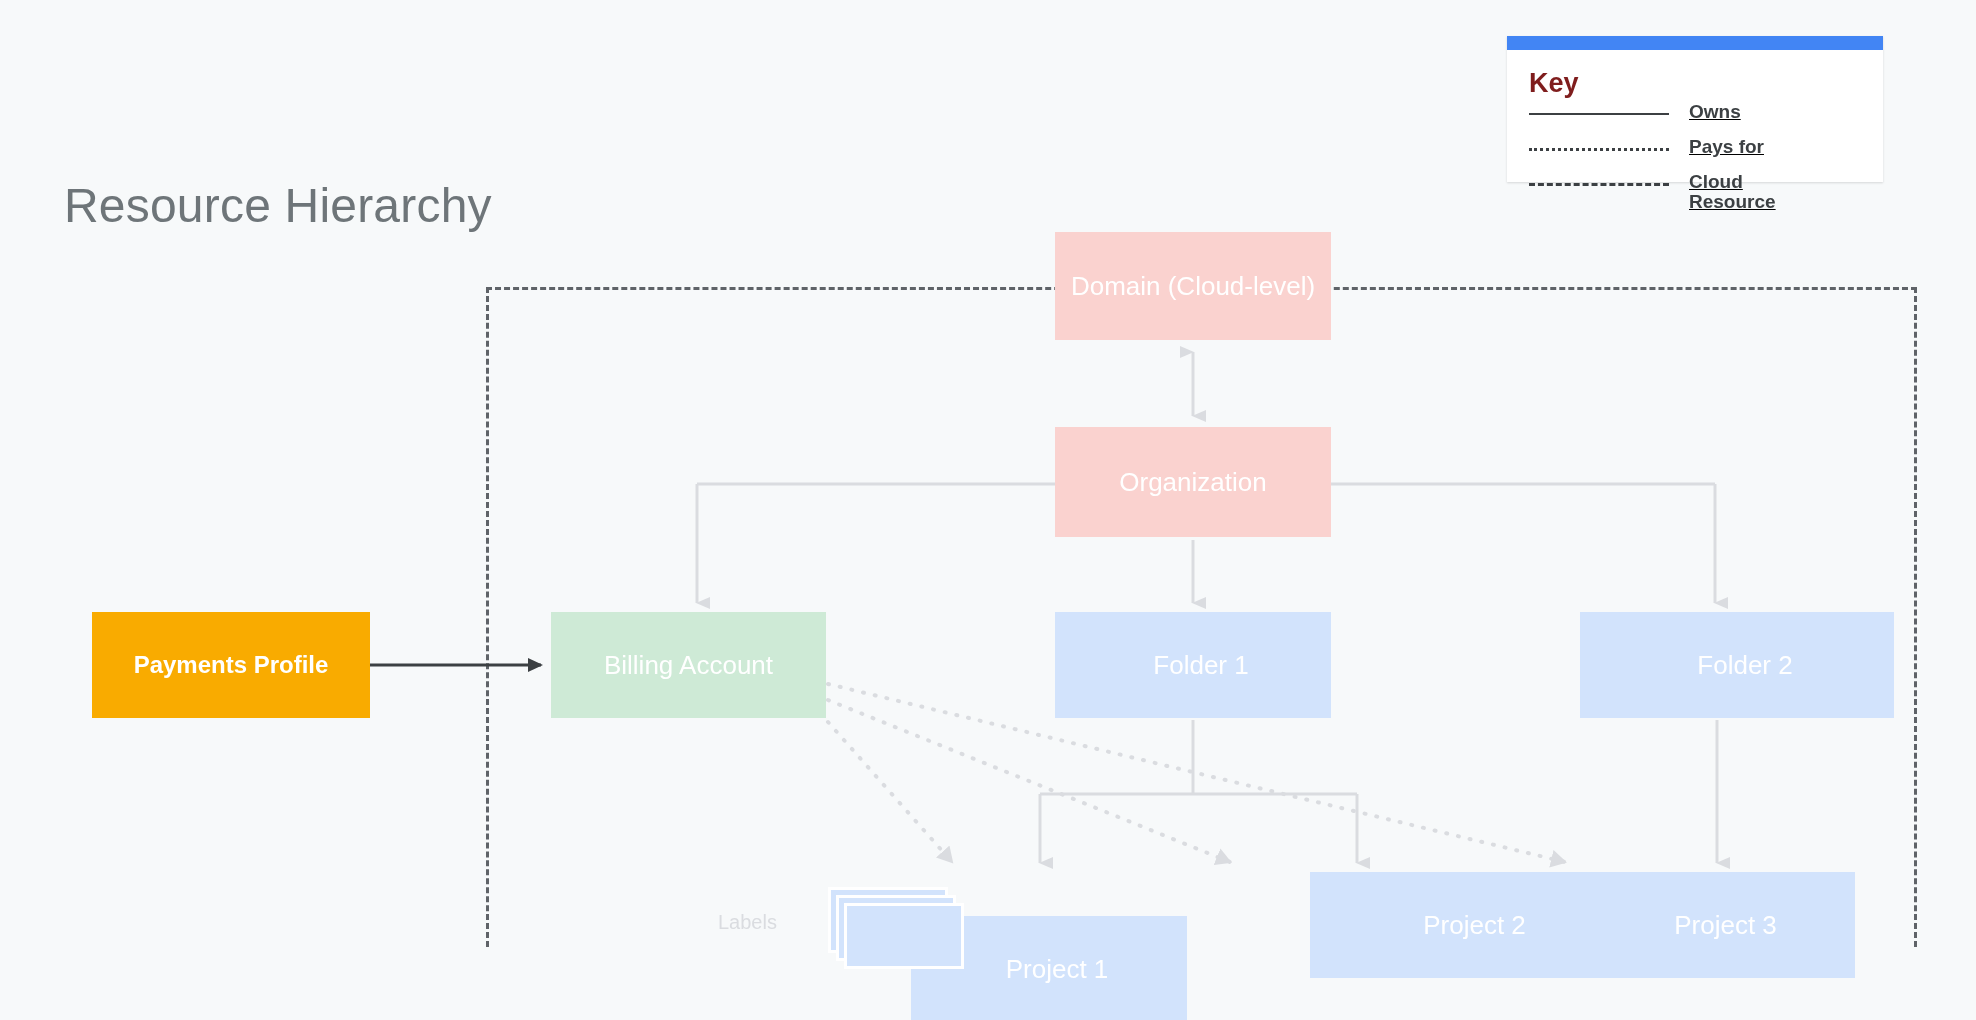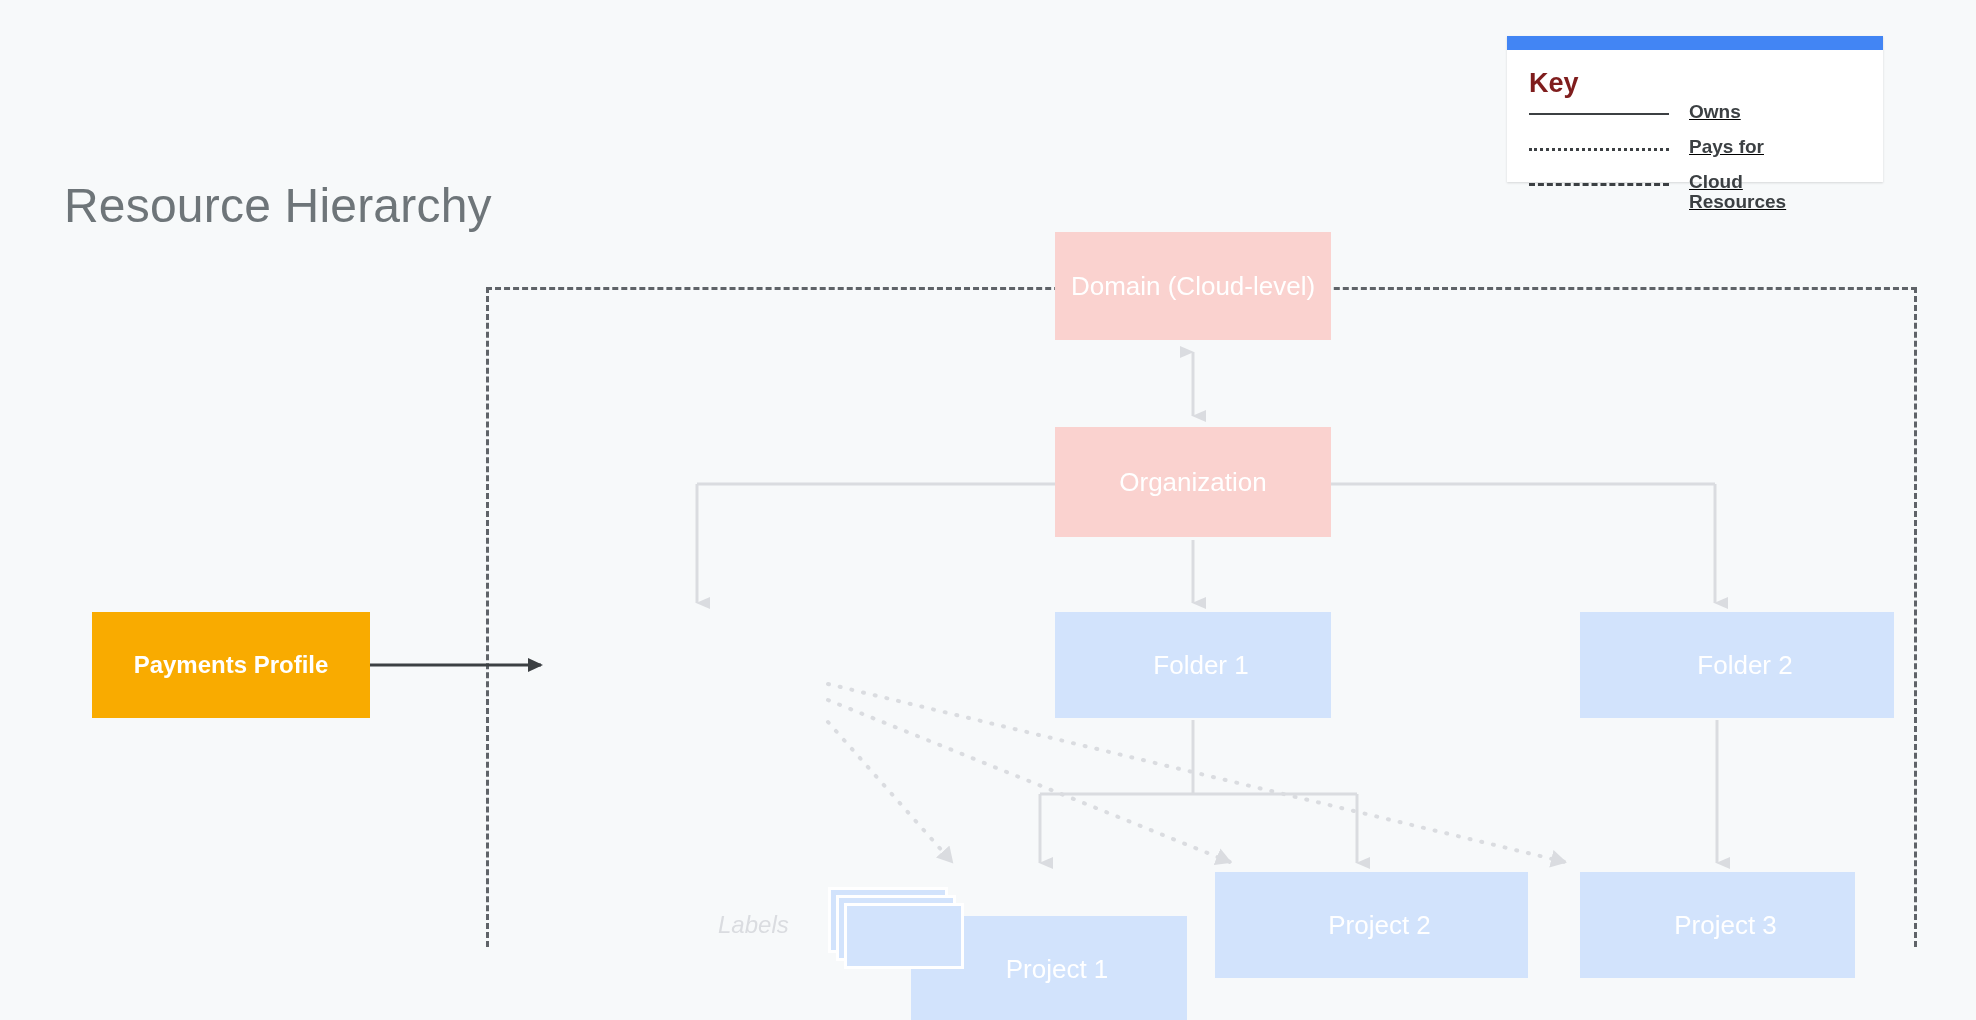--- a/index.html
+++ b/index.html
@@ -128,33 +128,32 @@
   .node.green  { background: #CEEAD6; }
   .node.blue   { background: #D2E3FC; padding-left: 16px; }
   .node.amber  { background: #F9AB00; font-weight: 700; font-size: 24px; margin-left: 28px; }
 
   #node-domain  { left: 1055px; top: 232px; width: 276px; height: 108px; }
   #node-org     { left: 1055px; top: 427px; width: 276px; height: 110px; }
   #node-billing { left: 551px;  top: 612px; width: 275px; height: 106px; }
   #node-folder1 { left: 1055px; top: 612px; width: 276px; height: 106px; }
   #node-folder2 { left: 1580px; top: 612px; width: 314px; height: 106px; }
   #node-project1{ left: 911px;  top: 872px; width: 276px; height: 106px; margin-top: 44px; }
-  #node-project2{ left: 1215px; top: 872px; width: 313px; height: 106px; }
+  #node-project2{ left: 1310px; top: 872px; width: 313px; height: 106px; }
   #node-project3{ left: 1580px; top: 872px; width: 275px; height: 106px; }
   #node-payments{ left: 64px;   top: 612px; width: 278px; height: 106px; }
 
   
   .labels-text {
     position: absolute;
     left: 718px;
     top: 911px;
-    font-size: 24px;
+    font-size: 20px;
     color: #DADCE0;
     white-space: nowrap;
-    font-style: italic;
   }
   .labels-stack {
     position: absolute;
     left: 828px;
     top: 887px;
     width: 136px;
     height: 84px;
   }
   .labels-stack .sheet {
     position: absolute;
@@ -233,20 +232,21 @@
 
     <g>
       <line x1="352" y1="665" x2="541" y2="665" stroke="#3C4043" stroke-width="3" marker-start="url(#arrowDarkStart)" marker-end="url(#arrowDark)"></line>
     </g>
   </svg>
 
   <div class="node pink" id="node-domain">Domain (Cloud-level)</div>
 
   <div class="node pink" id="node-org">Organization</div>
 
+  <div class="node green" id="node-billing">Billing Account</div>
 
   <div class="node blue" id="node-folder1">Folder 1</div>
 
   <div class="node blue" id="node-folder2">Folder 2</div>
 
   <div class="node blue" id="node-project1">Project 1</div>
 
   <div class="node blue" id="node-project2">Project 2</div>
 
   <div class="node blue" id="node-project3">Project 3</div>
@@ -268,19 +268,19 @@
         <div class="key-row">
           <span class="key-swatch solid"></span>
           <span class="key-label">Owns</span>
         </div>
         <div class="key-row">
           <span class="key-swatch dotted"></span>
           <span class="key-label">Pays for</span>
         </div>
         <div class="key-row">
           <span class="key-swatch dashed"></span>
-          <span class="key-label">Cloud Resources</span>
+          <span class="key-label">Cloud Resource</span>
         </div>
       </div>
     </div>
   </div>
 
 </div>
 
 </body></html>

